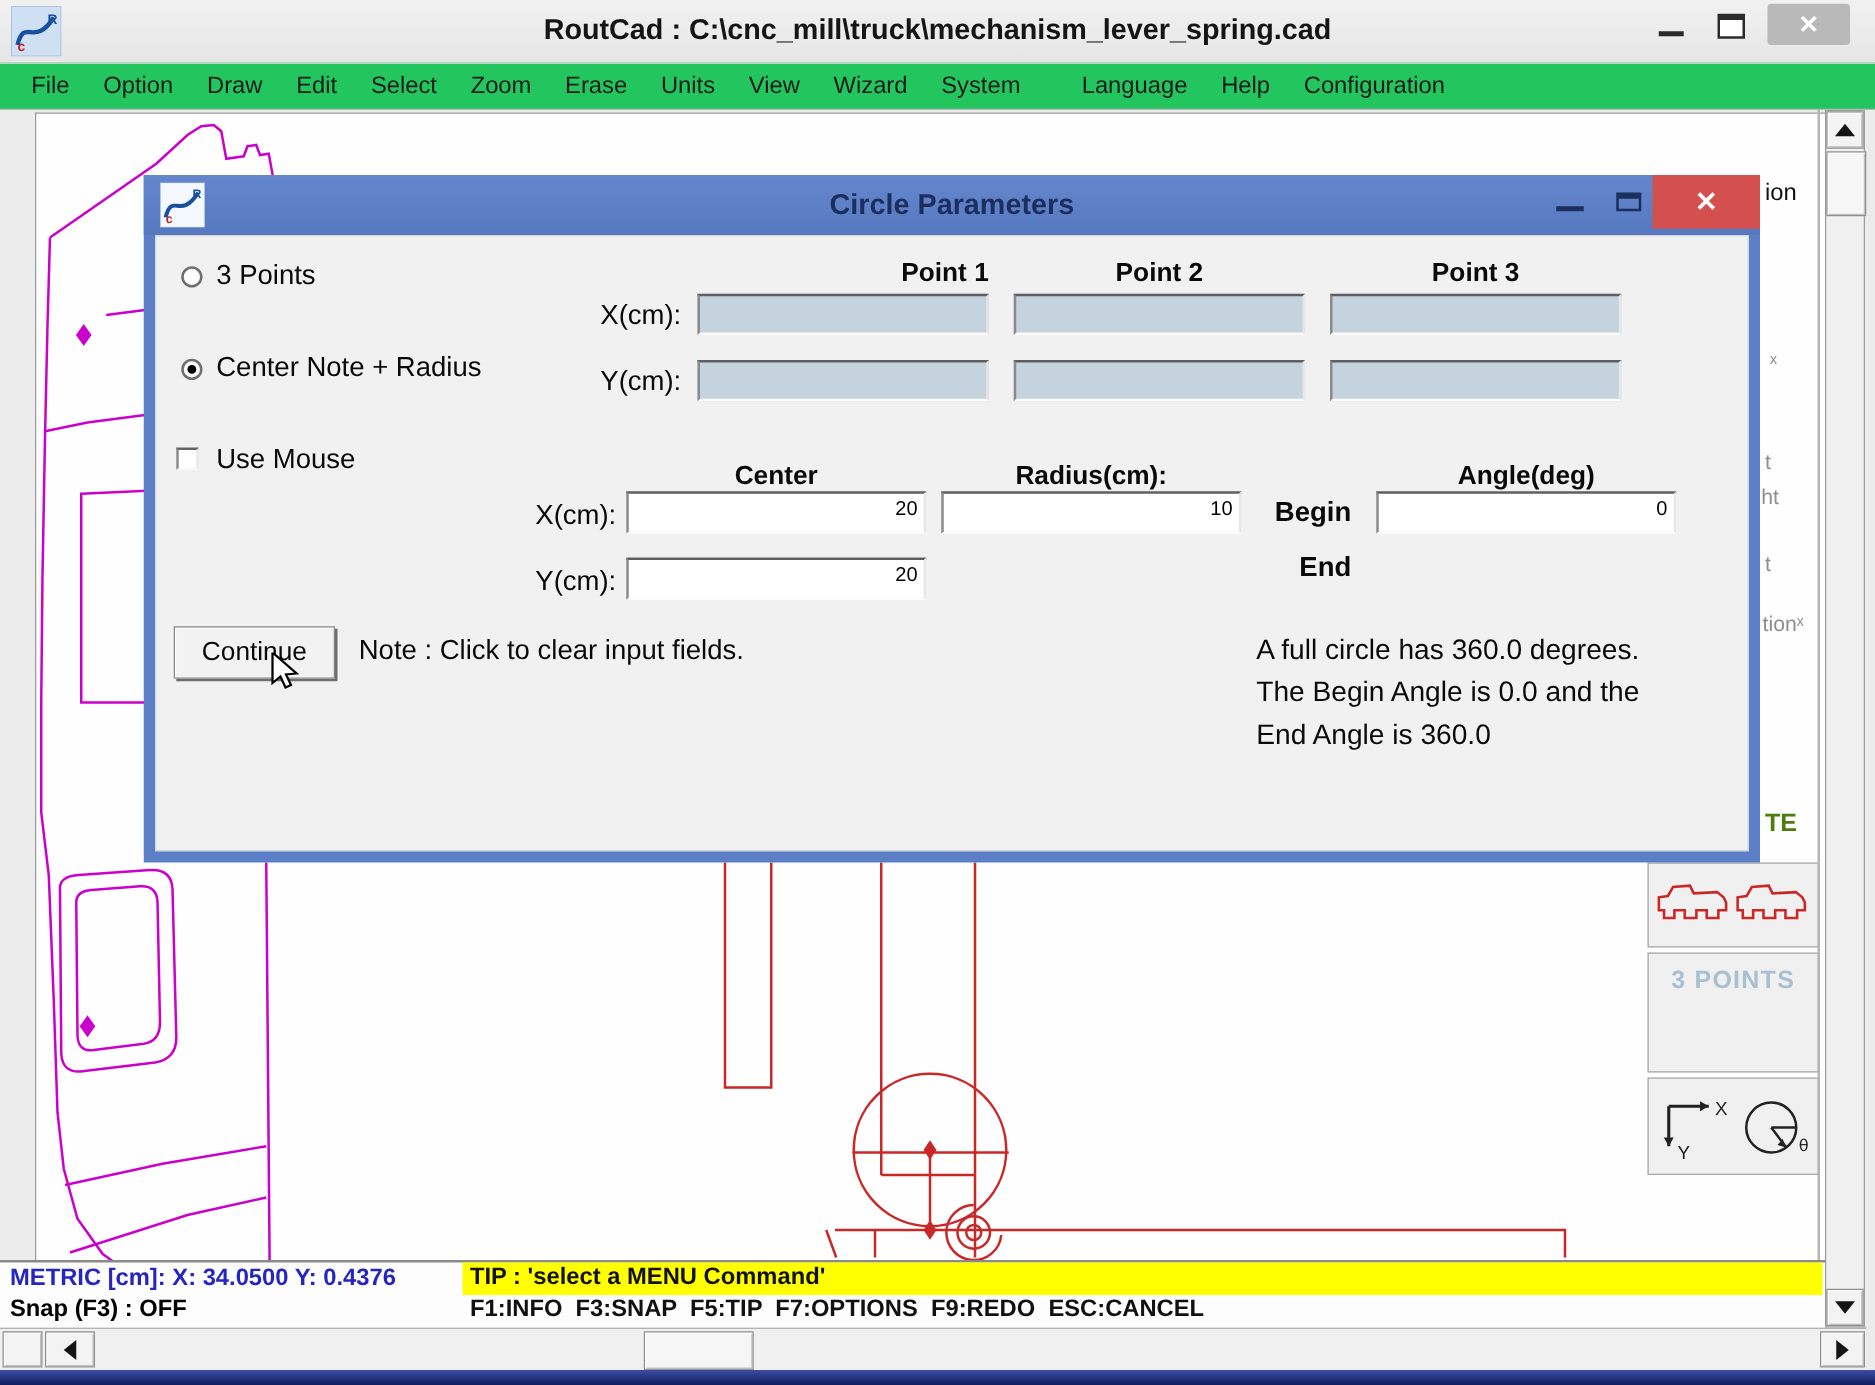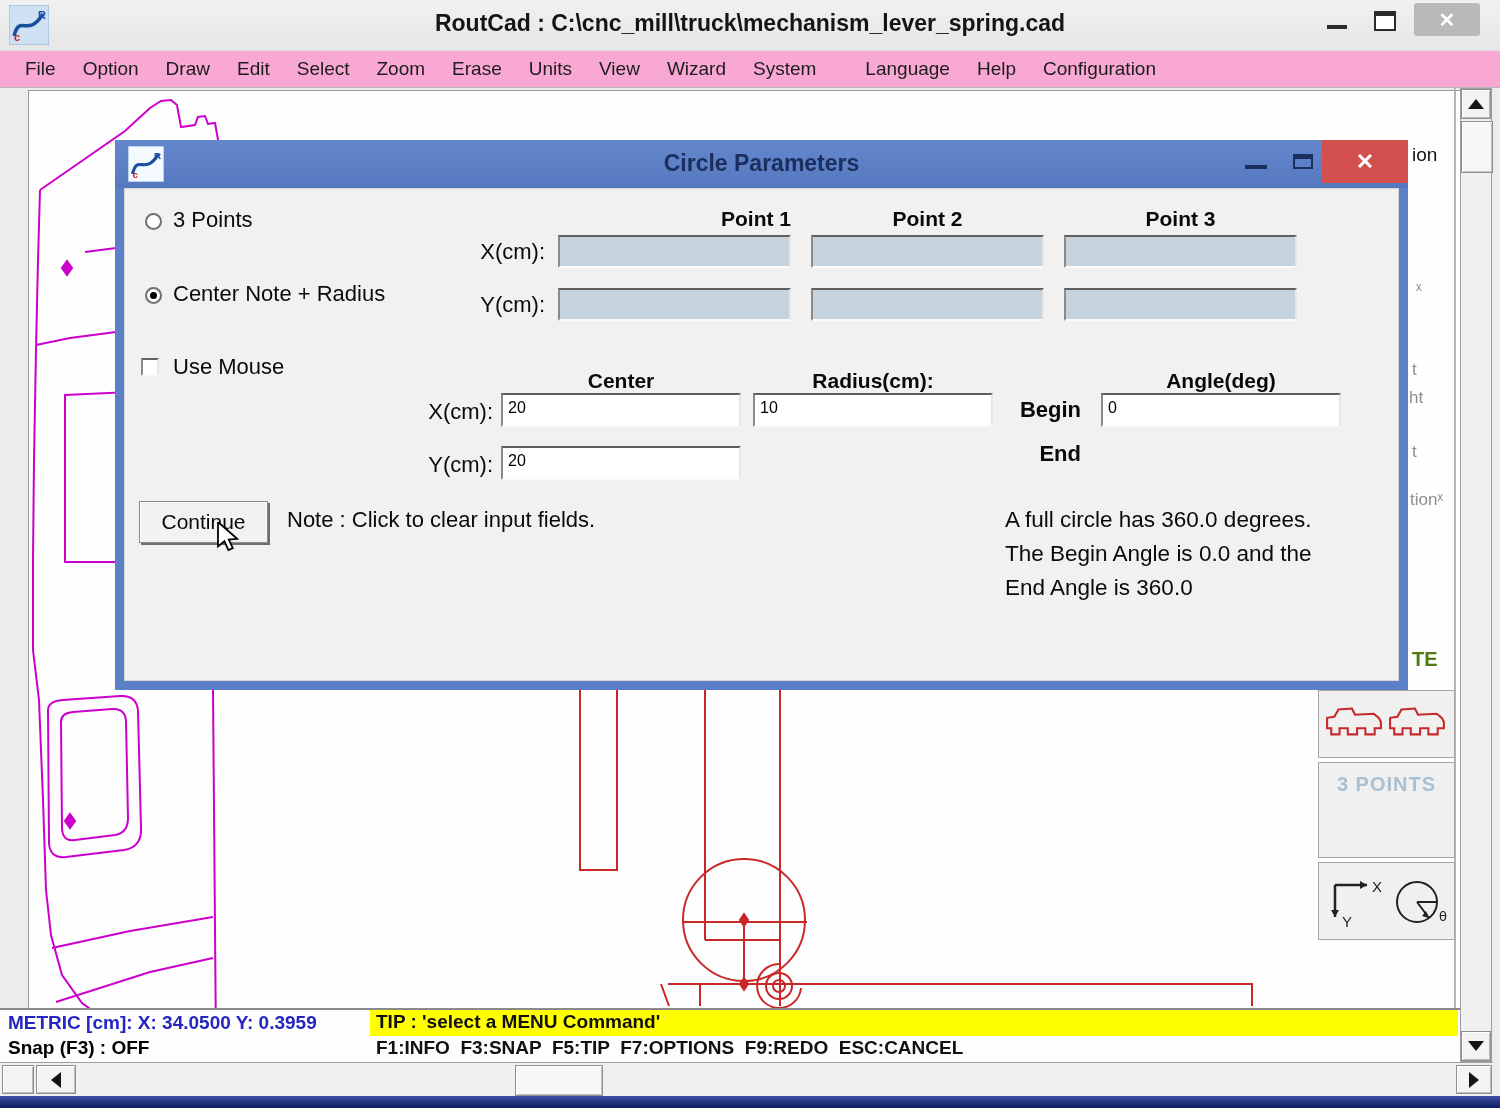--- a/index.html
+++ b/index.html
@@ -8,21 +8,21 @@
   .abs{position:absolute;}
   
   .titlebar{left:0;top:0;width:1500px;height:50px;background:linear-gradient(#f1f1f1,#e6e6e6);}
   .app-title{left:0;top:10px;width:1500px;text-align:center;font-size:23px;font-weight:bold;color:#151515;}
   .winbtn{width:38px;height:30px;top:6px;display:flex;align-items:center;justify-content:center;cursor:default;}
   .min-glyph{width:20px;height:4px;background:#2b2b2b;margin-top:12px;}
   .max-glyph{width:18px;height:13px;border:2px solid #2b2b2b;border-top:5px solid #2b2b2b;background:#fff;}
   .close-main{left:1414px;top:3px;width:66px;height:33px;background:#b9b9b9;border-radius:3px;
               color:#fff;font-weight:bold;font-size:20px;display:flex;align-items:center;justify-content:center;}
   
-  .menubar{left:0;top:50px;width:1500px;height:38px;background:#f9a8d4;border-top:1px solid #dedede;
+  .menubar{left:0;top:50px;width:1500px;height:38px;background:#22c55e;border-top:1px solid #dedede;
            border-bottom:1px solid #b8b8b8;display:flex;align-items:center;gap:27px;padding-left:25px;box-sizing:border-box;
            font-size:19px;color:#1c1c1c;}
   .menubar span{white-space:nowrap;}
   .gap-before{margin-left:22px;}
   
   .canvas{left:28px;top:90px;width:1432px;height:918px;background:#fefefe;border-left:1px solid #9a9a9a;border-top:1px solid #9a9a9a;}
   svg{display:block;}
   
   .panel{background:#f0f0f0;border:1px solid #a6a6a6;box-sizing:border-box;}
   .panel-title{font-weight:bold;font-size:20px;color:#a9c0d2;text-align:center;letter-spacing:1px;}
@@ -54,21 +54,21 @@
   .dlg-title{left:0;top:10px;width:1293px;text-align:center;font-size:23px;font-weight:bold;color:#1b2e5e;}
   .dlg-min{left:1130px;top:25px;width:22px;height:4px;background:#1b2e5e;}
   .dlg-max{left:1178px;top:14px;width:20px;height:15px;border:2px solid #1b2e5e;border-top:5px solid #1b2e5e;box-sizing:border-box;}
   .dlg-close{left:1207px;top:0;width:86px;height:43px;background:#d4504e;color:#fff;font-weight:bold;font-size:22px;
              display:flex;align-items:center;justify-content:center;}
   .dlg-body{left:9px;top:48px;width:1275px;height:493px;background:#f1f1f1;border:1px solid #d6d6d6;box-sizing:border-box;position:absolute;}
   .lbl{font-size:22px;color:#0a0a0a;white-space:nowrap;}
   .hdr{font-size:21px;font-weight:bold;color:#0a0a0a;text-align:center;}
   .rlabel{text-align:right;}
   .tb{position:absolute;box-sizing:border-box;background:#fff;border-top:2px solid #5f5f5f;border-left:2px solid #8a8a8a;
-      border-bottom:2px solid #fbfbfb;border-right:2px solid #e6e6e6;font-size:16px;color:#000;padding:4px 5px 0;}
+      border-bottom:2px solid #fbfbfb;border-right:2px solid #e6e6e6;font-size:16px;color:#000;padding:4px 5px 0;text-align:right;}
   .tb.disabled{background:#c5d3de;}
   .radio{width:17px;height:17px;border-radius:50%;background:#fff;border:2px solid #6f6f6f;box-sizing:border-box;}
   .radio .dot{width:7px;height:7px;border-radius:50%;background:#000;margin:3px;}
   .btn3d{background:#f2f2f2;border:1px solid #8a8a8a;box-shadow:2px 2px 0 #6e6e6e,inset 1px 1px 0 #ffffff;
          font-size:21px;color:#0a0a0a;display:flex;align-items:center;justify-content:center;}
   .caret{display:inline-block;width:2px;height:19px;background:#000;vertical-align:text-bottom;margin-left:1px;}
   .info-line{font-size:22.5px;color:#0a0a0a;line-height:34px;white-space:nowrap;}
 </style>
 </head>
 <body>
@@ -205,21 +205,21 @@
       <div class="tri-left"></div>
     </div>
     <div class="thumb abs" style="left:515px;top:2px;width:86px;height:29px;"></div>
     <div class="sbtn abs" style="left:1456px;top:2px;width:36px;height:29px;">
       <div class="tri-right"></div>
     </div>
   </div>
 
   <div class="abs statusbar"></div>
   <div class="abs tipband"></div>
-  <div class="abs metric">METRIC [cm]: X: 34.0500 Y: 0.3959</div>
+  <div class="abs metric">METRIC [cm]: X: 34.0500 Y: 0.4376</div>
   <div class="abs snap">Snap (F3) : OFF</div>
   <div class="abs tiptext">TIP : 'select a MENU Command'</div>
   <div class="abs fkeys">F1:INFO  F3:SNAP  F5:TIP  F7:OPTIONS  F9:REDO  ESC:CANCEL</div>
   <div class="abs bottomstrip"></div>
 
   <div class="abs dialog">
     <div class="abs dlg-titlebar">
       <div class="abs" style="left:13px;top:6px;">
         <svg width="36" height="36" viewBox="0 0 40 40">
           <rect x="0" y="0" width="40" height="40" fill="#f4f8ff" stroke="#7f9fd0"></rect>

